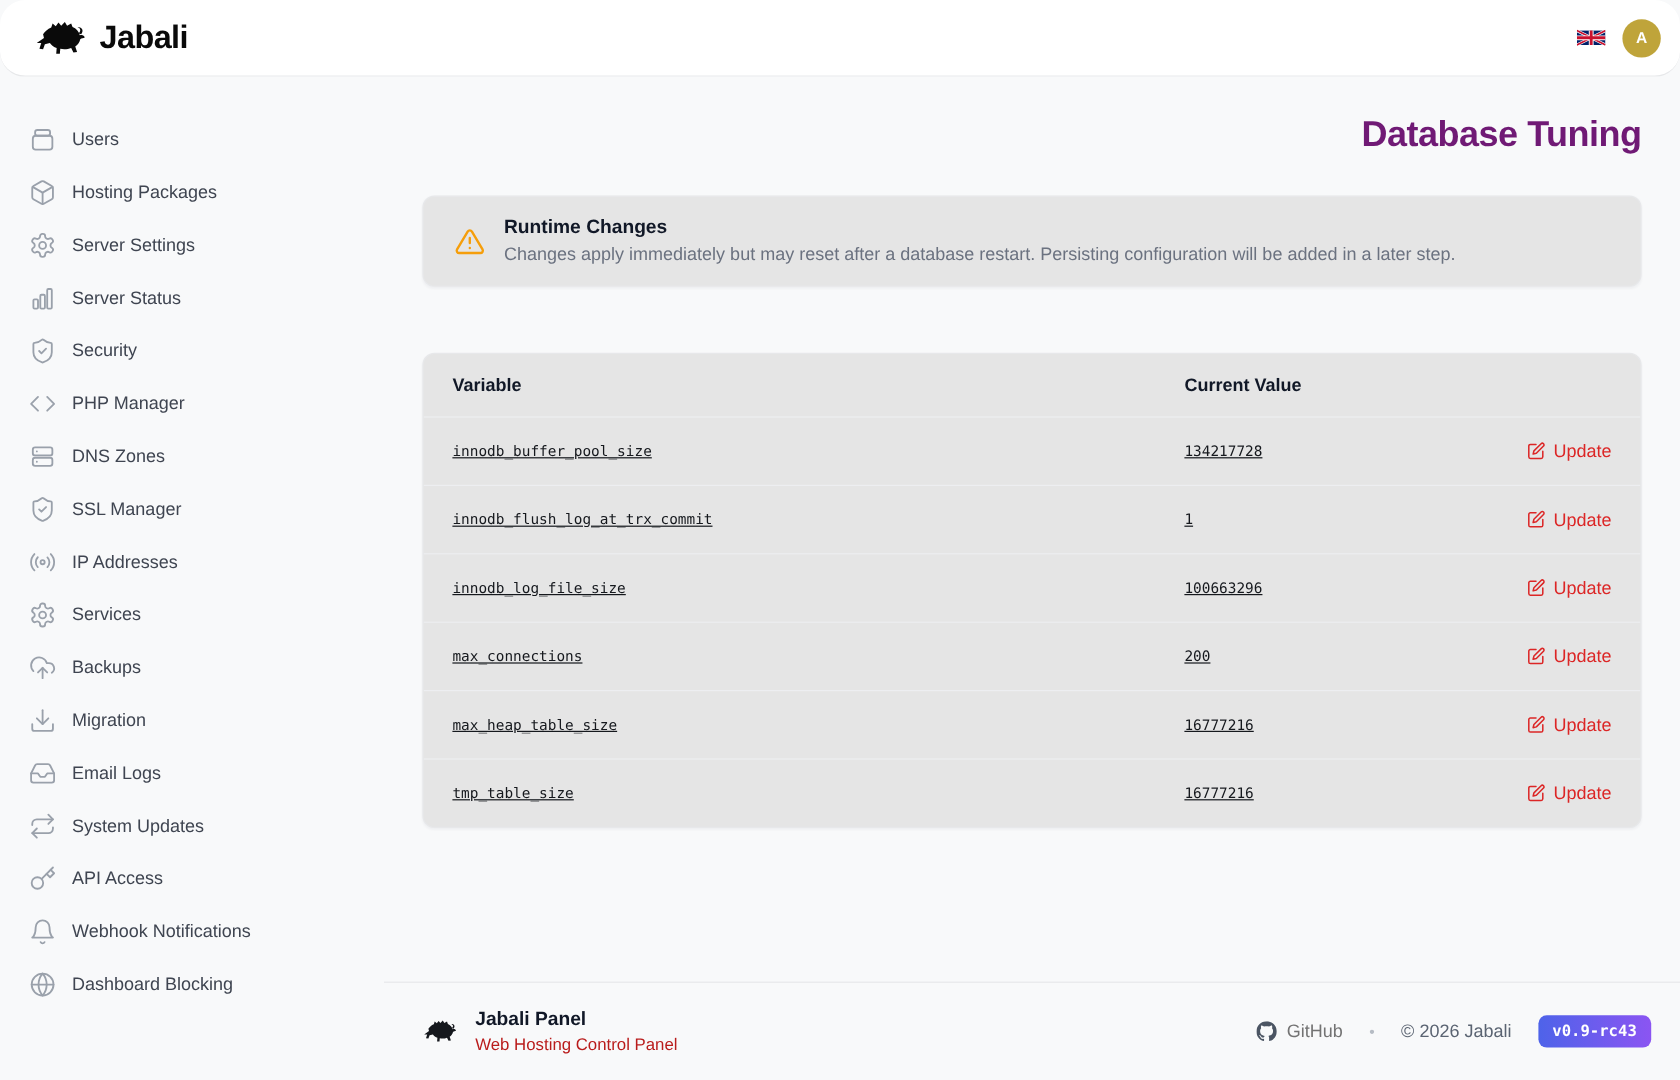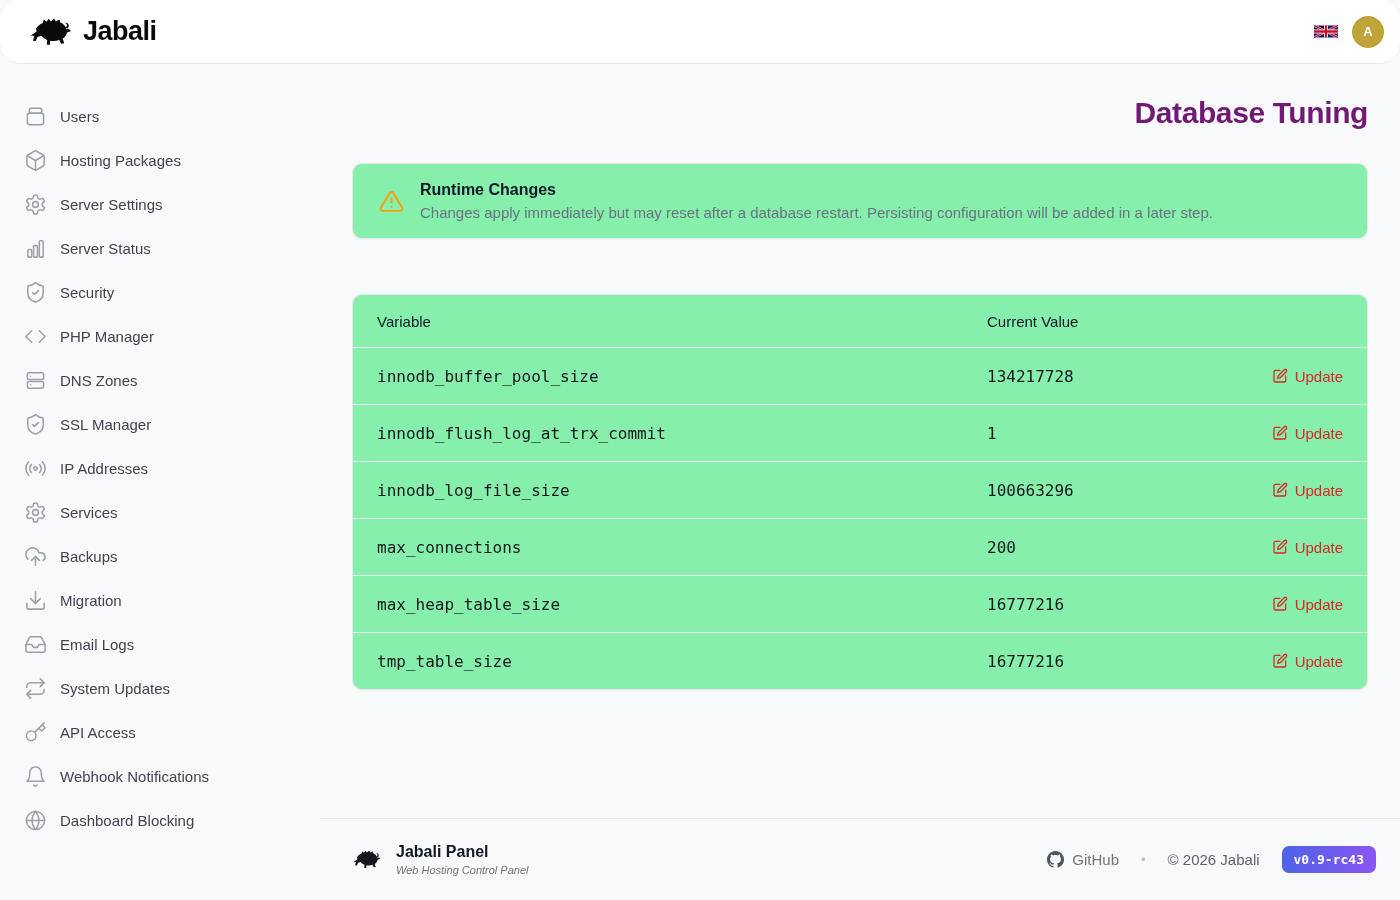--- a/index.html
+++ b/index.html
@@ -32,50 +32,50 @@
   .sidebar{ width:320px; flex:0 0 320px; padding-top:30px; }
   .nav-item{
     height:44px; display:flex; align-items:center; gap:13px;
     padding:0 24px; cursor:pointer; color:#3f4551; font-size:15px;
   }
   .nav-item svg{ width:23px; height:23px; color:#9aa1ab; flex:0 0 23px; }
   
   .main{ flex:1; display:flex; flex-direction:column; padding:32px 32px 0; }
   h1.page-title{ font-size:30px; font-weight:800; letter-spacing:-0.4px; margin-bottom:33px; color:#701a75;text-align:right; }
   .card{
-    background:#86efac; border:1px solid #e7e8ea; border-radius:10px;
+    background:#e5e5e5; border:1px solid #e7e8ea; border-radius:10px;
     box-shadow:0 1px 2px rgba(16,24,40,.04);
   }
   .callout{ display:flex; align-items:center; gap:16px; padding:17px 26px; }
   .callout svg{ width:25px; height:25px; color:#f59e0b; flex:0 0 25px; }
   .callout-title{ font-size:16px; font-weight:700; color:#111827; margin-bottom:5px; }
   .callout-desc{ font-size:15px; color:#6b7280; }
   .table-card{ margin-top:55px; overflow:hidden; }
   .trow{
     display:grid; grid-template-columns:610px 1fr auto;
     align-items:center; padding:0 24px;
   }
-  .thead{ height:52px; font-size:15px; font-weight:400; color:#111827; }
+  .thead{ height:52px; font-size:15px; font-weight:700; color:#111827; }
   .tdata{ height:57px; border-top:1px solid #edeef1; }
-  .mono{ font-family:"DejaVu Sans Mono", monospace; font-size:16px; color:#15181d; }
+  .mono{ font-family:"DejaVu Sans Mono", monospace; font-size:12px; color:#15181d;text-decoration:underline; }
   .update-link{
     display:flex; align-items:center; gap:7px; color:#dc2626;
     font-size:15px; cursor:pointer; justify-self:end;
   }
   .update-link svg{ width:16px; height:16px; }
   
   .footer{
     margin:auto -32px 0; padding:0 24px 0 32px; height:82px;
     border-top:1px solid #e7e8ea;
     display:flex; align-items:center; justify-content:space-between;
   }
   .footer-left{ display:flex; align-items:center; gap:14px; }
   .footer-left svg{ width:30px; height:23px; }
   .app-name{ font-size:16px; font-weight:700; color:#111827; margin-bottom:3px; }
-  .app-tagline{ font-size:11px; color:#737373;font-style:italic; }
+  .app-tagline{ font-size:14px; color:#b91c1c; }
   .footer-right{ display:flex; align-items:center; gap:22px; }
   .github-link{ display:flex; align-items:center; gap:8px; color:#737373; font-size:15px; cursor:pointer; }
   .github-link svg{ width:17px; height:17px; fill:#4b5563; }
   .dot-sep{ color:#b6bcc4; font-size:13px; }
   .copyright{ color:#5b6472; font-size:15px; }
   .version-badge{
     background:linear-gradient(90deg,#4e63e9,#8b55f2); color:#ffffff;
     font-family:"DejaVu Sans Mono", monospace; font-size:13px; font-weight:700;
     padding:6px 12px; border-radius:7px;
   }

